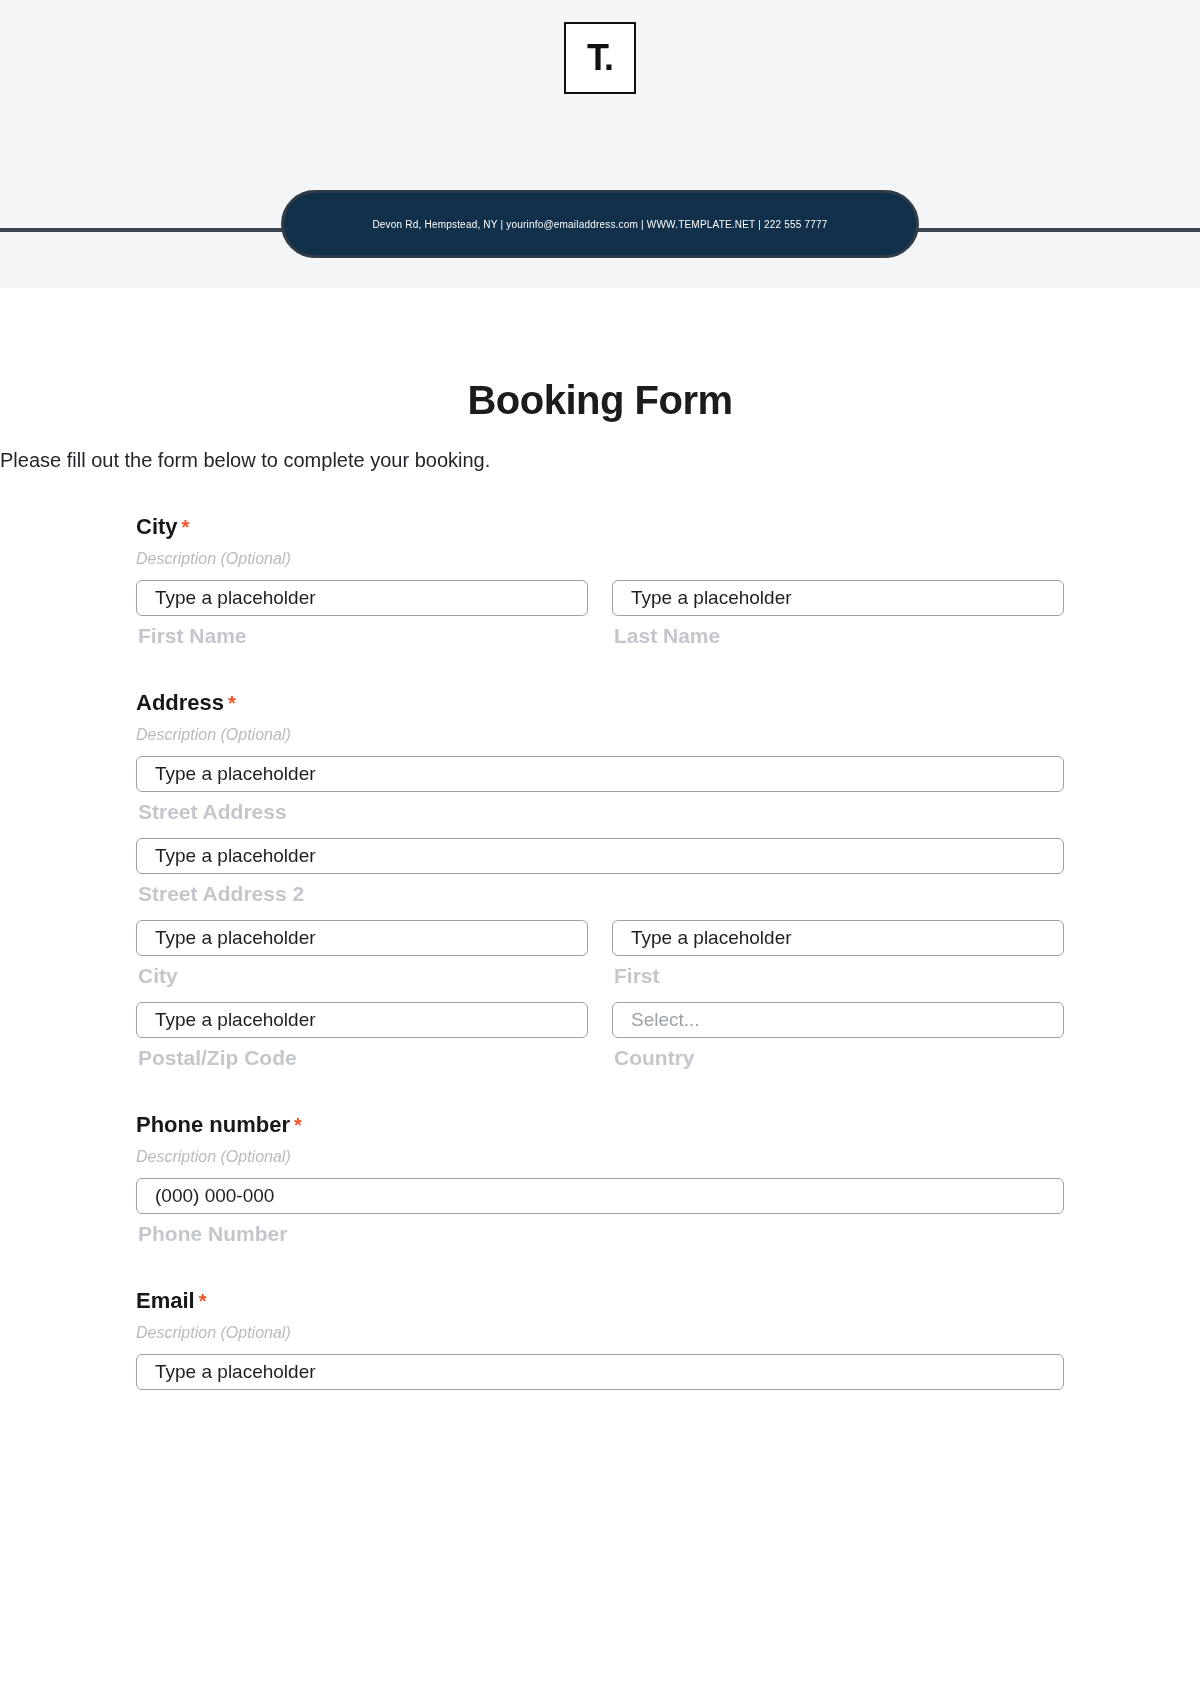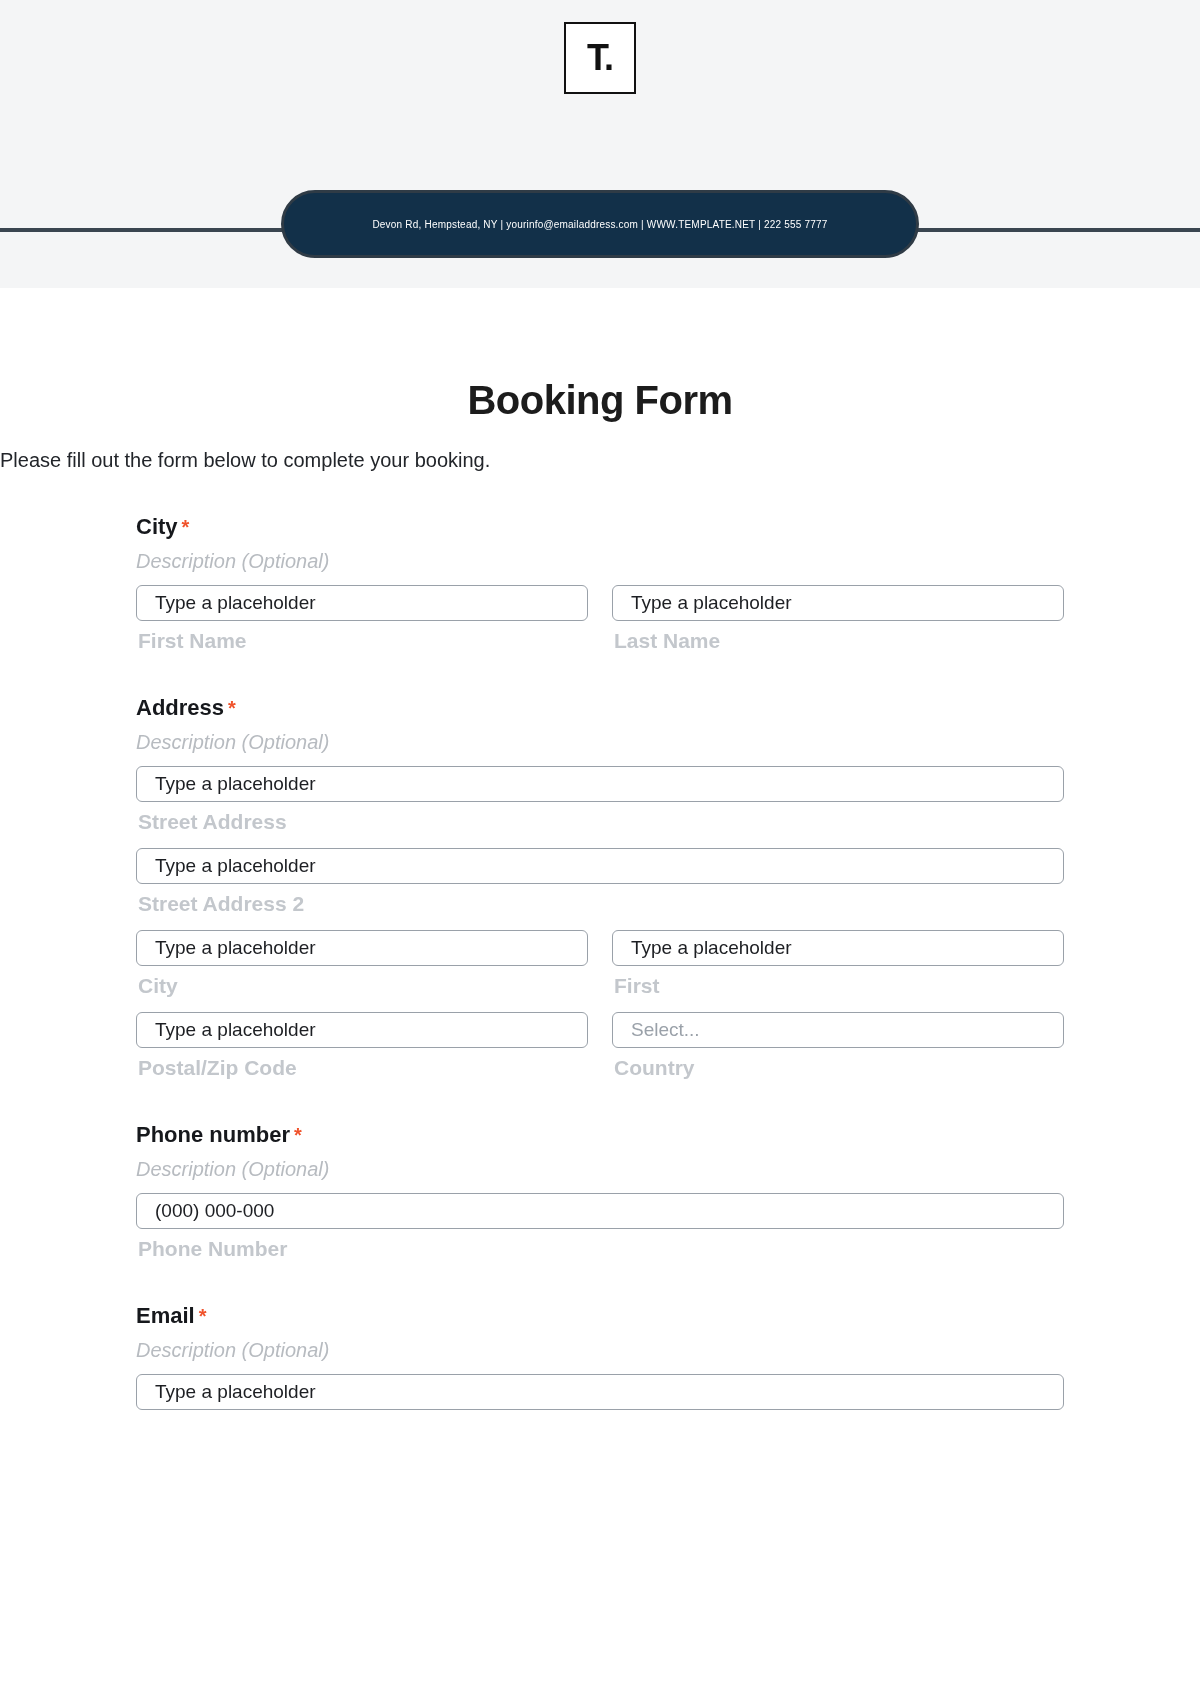--- a/index.html
+++ b/index.html
@@ -109,21 +109,21 @@
     color: #16181c;
     margin: 0 0 10px 0;
   }
   .req-star {
     color: #f0532c;
     font-weight: 700;
     font-size: 20px;
     margin-left: 4px;
   }
   .field-desc {
-    font-size: 20px;
+    font-size: 16px;
     font-style: italic;
     color: #b7bbc0;
     margin: 0 0 12px 0;
   }
 
   .row {
     display: flex;
     gap: 24px;
   }
   .col { flex: 1 1 0; min-width: 0; }

